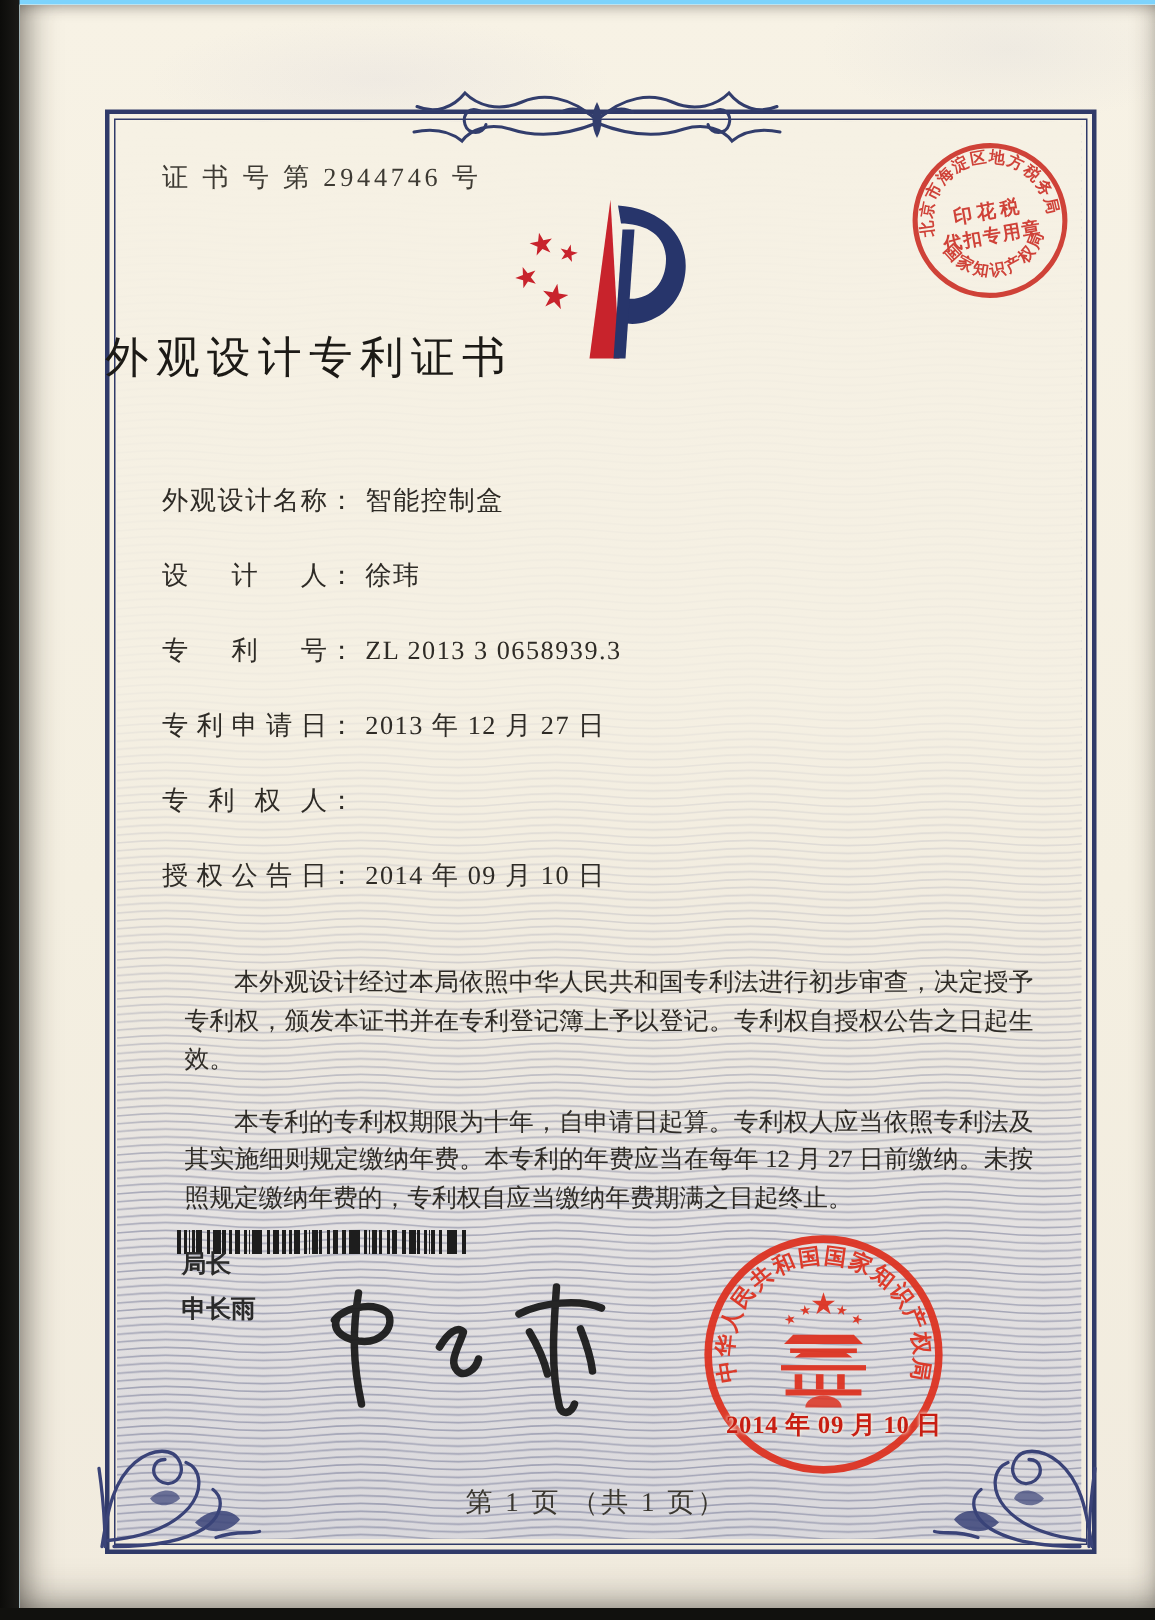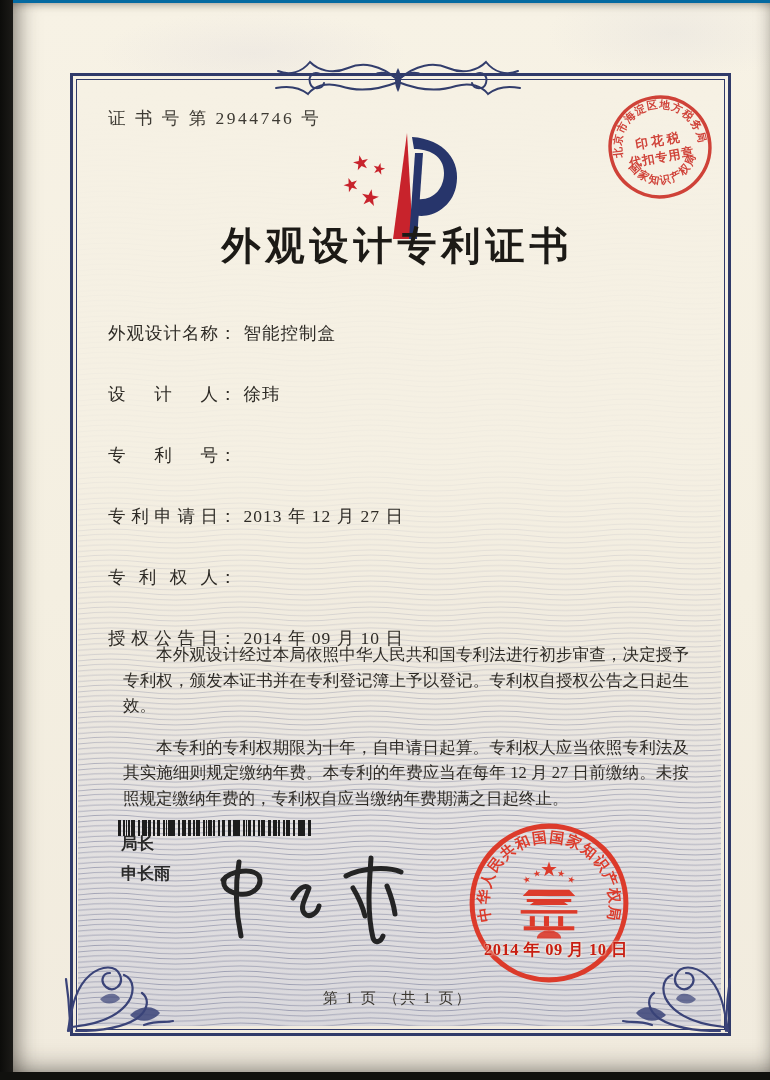--- a/index.html
+++ b/index.html
@@ -1,42 +1,42 @@
 <!DOCTYPE html>
 <html><head>
 <meta charset="utf-8">
 <style>
   html,body{margin:0;padding:0;background:#0e0e0c;}
   body{width:770px;height:1080px;overflow:hidden;
        font-family:"Liberation Serif","DejaVu Serif",serif;color:#2f2c28;}
-  .photo{position:relative;width:770px;height:1080px;background:#0369a1;}
+  .photo{position:relative;width:770px;height:1080px;background:#7dd3fc;}
   .paper{position:absolute;left:13px;top:3px;right:0;bottom:8px;
          background:
            radial-gradient(220px 60px at 240px 50px, rgba(205,200,215,.18), transparent 70%),
            radial-gradient(180px 70px at 660px 30px, rgba(190,190,205,.15), transparent 70%),
            linear-gradient(180deg,#f7f2e5 0%,#f4efe1 55%,#f1ebde 100%);
          box-shadow: inset 18px 0 22px -14px rgba(40,35,30,.55),
                      inset -12px 0 16px -12px rgba(60,55,50,.35),
                      inset 0 8px 10px -8px rgba(50,45,40,.45),
                      inset 0 -20px 26px -18px rgba(40,38,34,.5);}
   .frame{position:absolute;left:57px;top:70px;width:655px;height:957px;
          border:3px solid #303a69;}
   .frame::after{content:"";position:absolute;inset:3px;border:1.5px solid #303a69;z-index:2;pointer-events:none;}
   .guilloche{position:absolute;inset:5px;z-index:0;}
   .content{position:absolute;inset:0;z-index:3;}
   .ornament{position:absolute;z-index:4;}
 
   .cert-no{position:absolute;left:95px;top:103px;font-size:17.5px;letter-spacing:2.5px;color:#3d3a33;}
 
   .logo{position:absolute;left:323px;top:124px;width:140px;height:118px;}
 
-  .title{position:absolute;left:57px;top:216px;width:655px;text-align:center;
-         font-size:39px;font-weight:bold;letter-spacing:5px;color:#1c1a16;}
-
-  .fields{position:absolute;left:95px;top:318px;display:flex;flex-direction:column;gap:39px;}
+  .title{position:absolute;left:57px;top:216px;width:655px;text-align:left;
+         font-size:29px;font-weight:normal;letter-spacing:5px;color:#1c1a16;}
+
+  .fields{position:absolute;left:95px;top:318px;display:flex;flex-direction:column;gap:28px;}
   .field-row{display:flex;align-items:baseline;font-size:17.5px;height:22px;color:#2e2b26;}
   .field-label{display:inline-block;width:110px;text-align:justify;text-align-last:justify;}
   .field-colon{margin:0 7px 0 1px;}
   .field-value{letter-spacing:1px;}
 
   .paras{position:absolute;left:94px;top:623px;width:598px;font-size:16.5px;
          line-height:25.6px;text-align:justify;color:#2e2b26;}
   .paras p{margin:16px;text-indent:2em;}
 
   .barcode{position:absolute;left:105px;top:817px;width:193px;height:16px;
@@ -49,21 +49,21 @@
           font-weight:600;font-size:16.5px;color:#2a2a2a;line-height:30px;}
   .autograph{position:absolute;left:188px;top:843px;}
 
   .tax-stamp{position:absolute;left:591px;top:88px;transform:rotate(-10deg);opacity:.93;}
   .seal{position:absolute;left:450px;top:814px;opacity:.95;}
   .seal-date{position:absolute;left:458px;top:936px;width:170px;text-align:center;
              font-size:16.5px;font-weight:600;letter-spacing:.5px;color:#c81e12;
              text-shadow:0 0 3px rgba(246,241,228,.95),0 0 2px rgba(246,241,228,.9);}
 
   .footer{position:absolute;left:57px;top:986px;width:655px;text-align:center;
-          font-size:15px;letter-spacing:2px;color:#3a3730;}
+          font-size:18px;letter-spacing:2px;color:#3a3730;}
   .bottom-bar{position:absolute;left:0;right:0;bottom:0;height:8px;background:#11110e;}
   .binding{position:absolute;left:0;top:0;bottom:0;width:13px;background:linear-gradient(90deg,#0c0c0a,#1c1b18);}
 </style>
 </head>
 <body>
 
 <div class="photo">
   <div class="binding"></div>
   <div class="paper">
 
@@ -161,20 +161,21 @@
           <span class="field-value">智能控制盒</span>
         </div>
         <div class="field-row">
           <span class="field-label">设 计 人</span>
             <span class="field-colon">：</span>
           <span class="field-value">徐玮</span>
         </div>
         <div class="field-row">
           <span class="field-label">专 利 号</span>
             <span class="field-colon">：</span>
+          <span class="field-value">ZL 2013 3 0658939.3</span>
         </div>
         <div class="field-row">
           <span class="field-label">专利申请日</span>
             <span class="field-colon">：</span>
           <span class="field-value">2013 年 12 月 27 日</span>
         </div>
         <div class="field-row">
           <span class="field-label">专 利 权 人</span>
             <span class="field-colon">：</span>
         </div>

